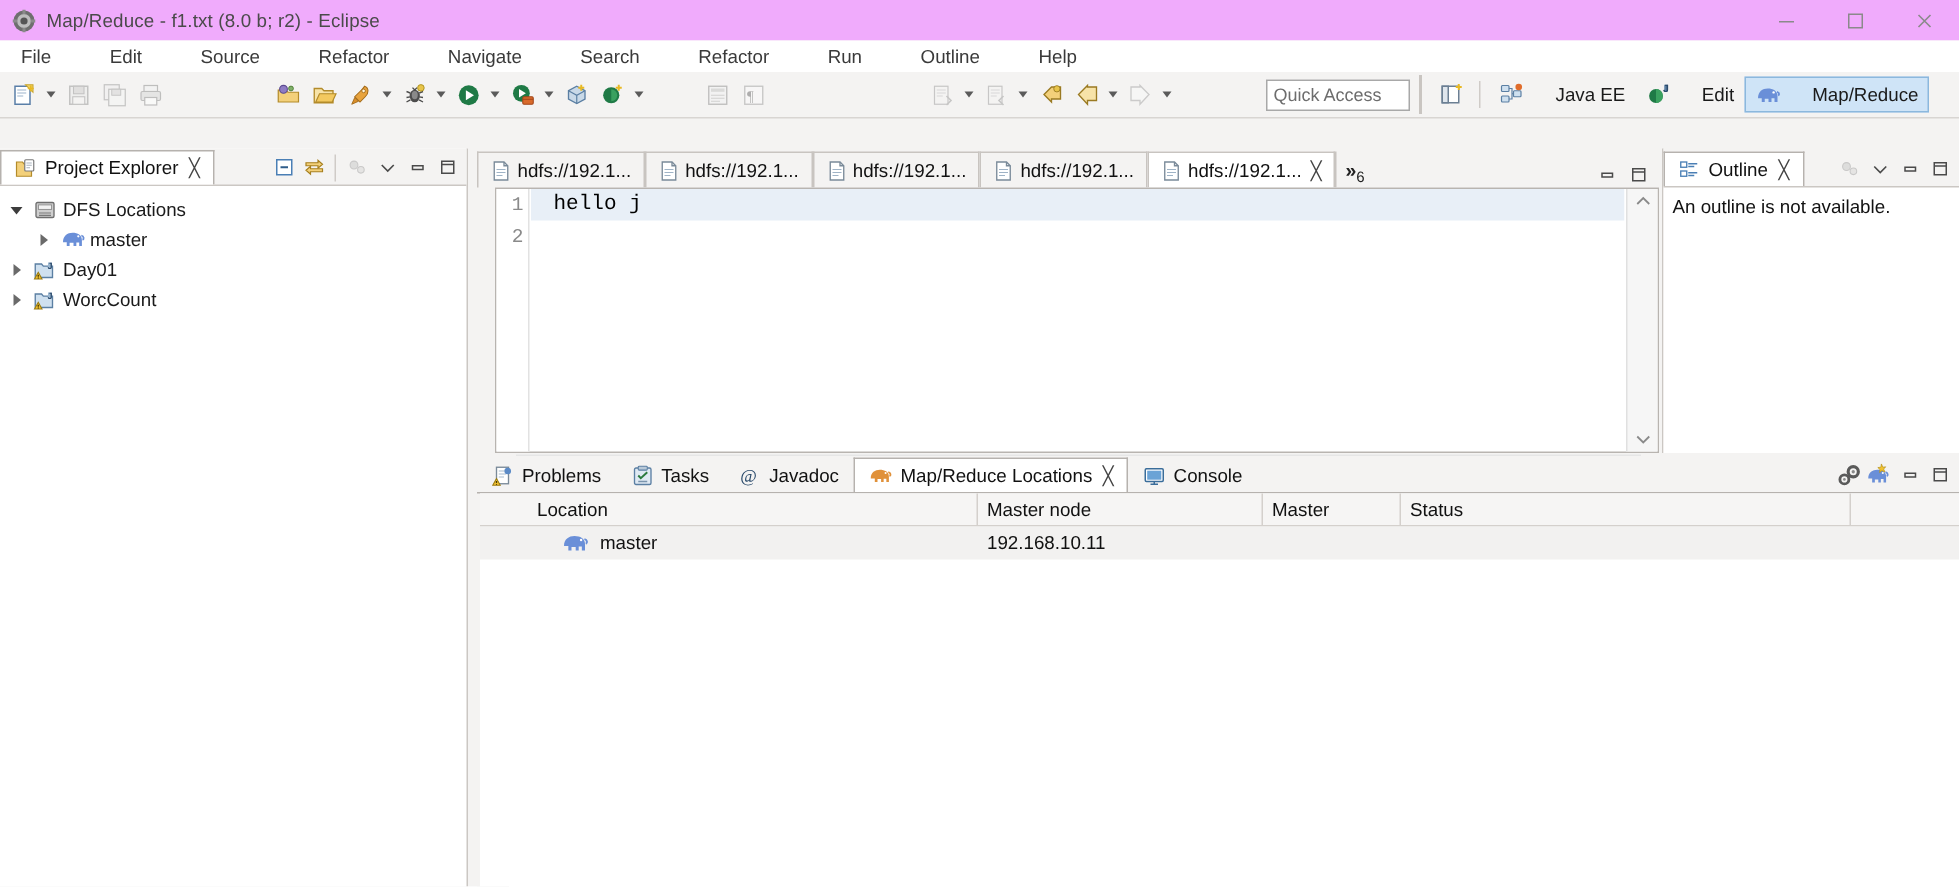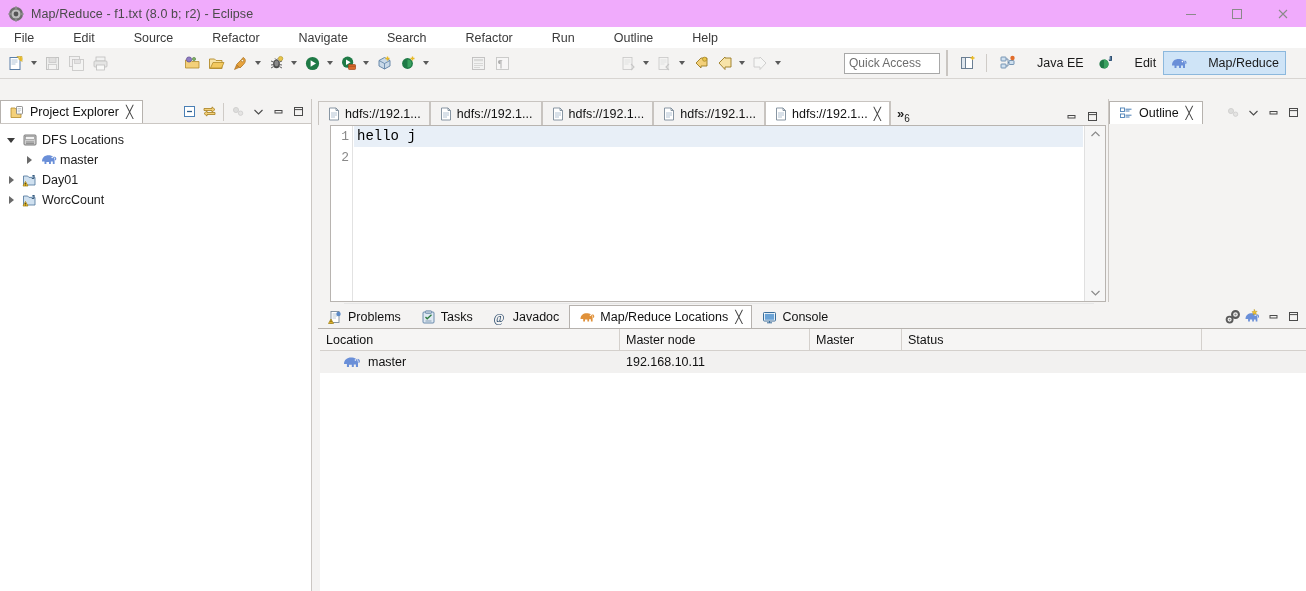--- a/index.html
+++ b/index.html
@@ -161,21 +161,21 @@
   }
   .gline {
     height: 21px; line-height: 21px; text-align: right; padding-right: 3px;
     font-family: "Liberation Mono", monospace; font-size: 13px; color: #8a8a8a;
   }
   .code {
     position: absolute; left: 23px; top: 0; right: 22px; height: 100%;
     overflow: hidden;
   }
   .cline {
-    height: 21px; line-height: 21px; padding-left: 3px;
+    height: 21px; line-height: 21px; padding-left: 15px;
     font-family: "Liberation Mono", monospace; font-size: 14px; color: #000;
   }
   .cline.current { background: #e8eff7; }
   .vscroll {
     position: absolute; right: 0; top: 0; width: 21px; height: 100%;
     background: #f6f6f6; border-left: 1px solid #e0e0e0;
     display: flex; flex-direction: column; justify-content: space-between; align-items: center;
   }
   .sb-arrow { width: 21px; height: 17px; display: flex; align-items: center; justify-content: center; color: #7a7a7a; }
   .hscroll {
@@ -211,21 +211,21 @@
     font-size: 12.5px; color: #111; line-height: 22px; padding-left: 6px;
     border-right: 1px solid #d4d0cc; overflow: hidden; white-space: nowrap;
   }
   .mr-row {
     display: flex; height: 22px; align-items: center; background: #f2f1f0;
   }
   .mr-td {
     font-size: 12.5px; color: #111; padding-left: 6px; display: flex; align-items: center; gap: 6px;
     white-space: nowrap; overflow: hidden;
   }
-  .c-location { width: 300px; }
+  .c-location { width: 300px; margin-left: 32px; }
   .c-master { width: 190px; }
   .c-state { width: 92px; }
   .c-status { width: 300px; border-right: 1px solid #d4d0cc; }
   svg { display: block; }
 </style>
 </head>
 <body>
 
 <div id="app">
 
@@ -741,20 +741,23 @@
           </svg>
         </div>
         <div class="ptool">
           <svg width="13" height="13" viewBox="0 0 13 13">
             <rect x="2.5" y="2.5" width="8" height="8" fill="none" stroke="#4a4a4a" stroke-width="1"></rect>
             <path d="M2.5 4.6 h8" stroke="#4a4a4a" stroke-width="1"></path>
           </svg>
         </div>
       </div>
     </div>
+    <div class="outline-body">
+      <div class="outline-msg">An outline is not available.</div>
+    </div>
   </div>
 
   <div class="bottom-view">
     <div class="bv-tabbar">
 
       <div class="ptab">
         <span>
           <svg width="15" height="15" viewBox="0 0 15 15">
             <rect x="3" y="1.5" width="8" height="11" fill="#ffffff" stroke="#7a8a99" stroke-width="0.9"></rect>
             <path d="M4.5 4 h5 M4.5 6 h5 M4.5 8 h3.5" stroke="#a8bccd" stroke-width="0.8"></path>

